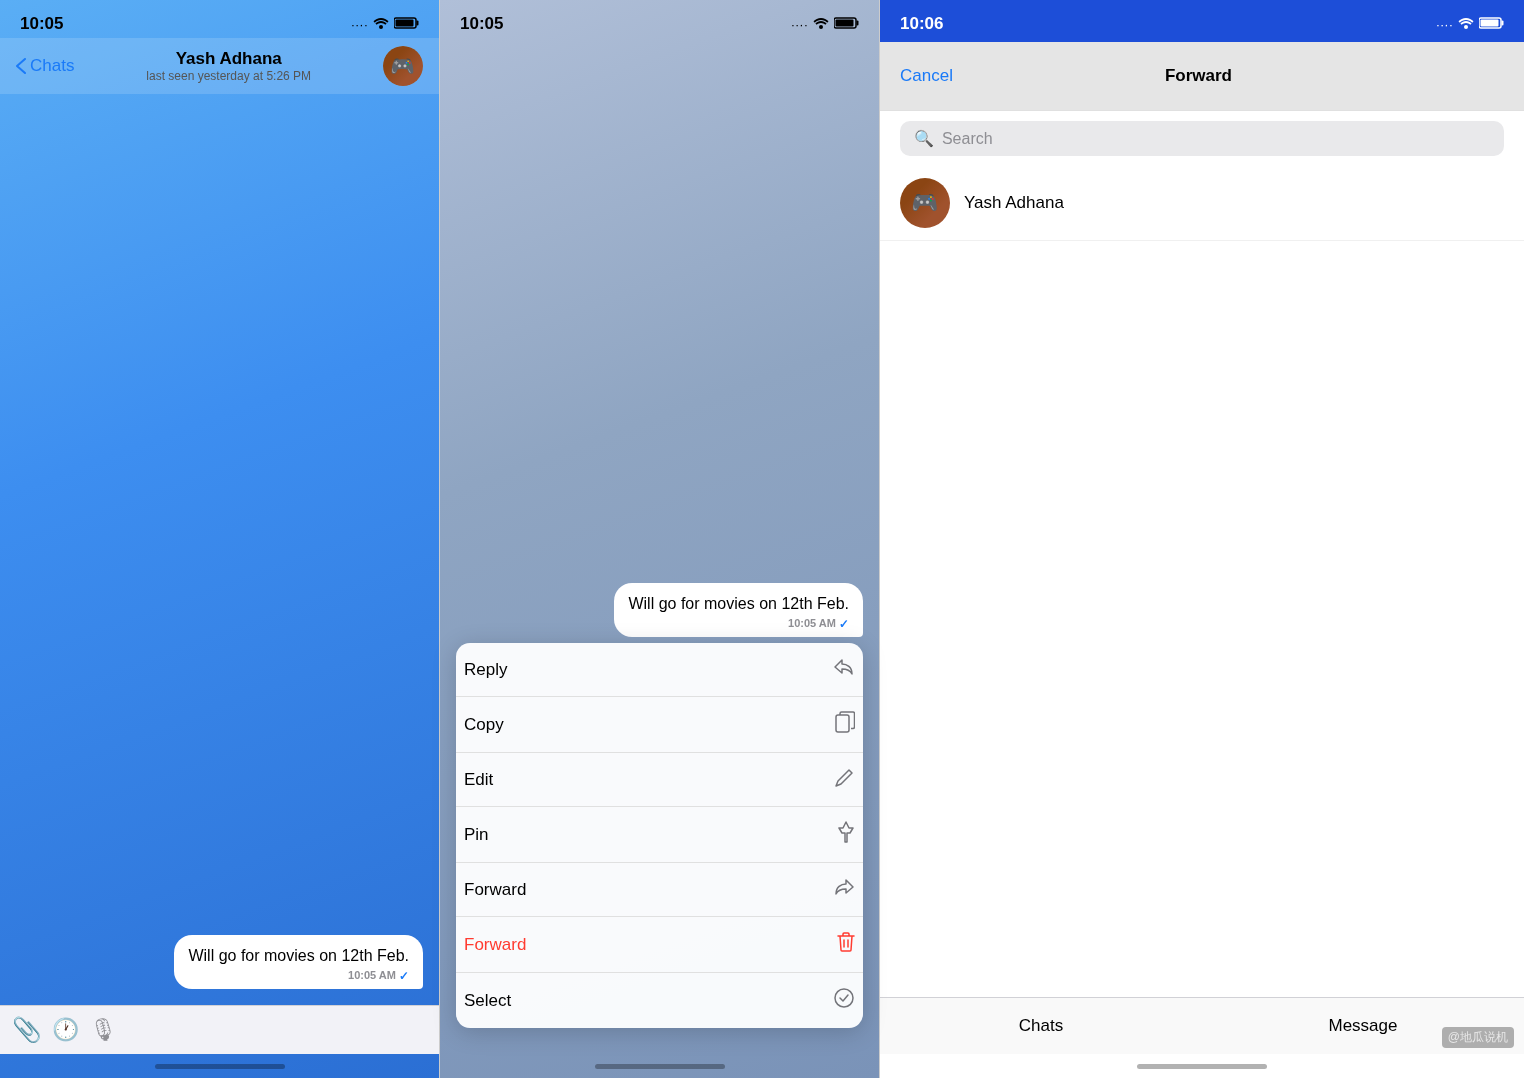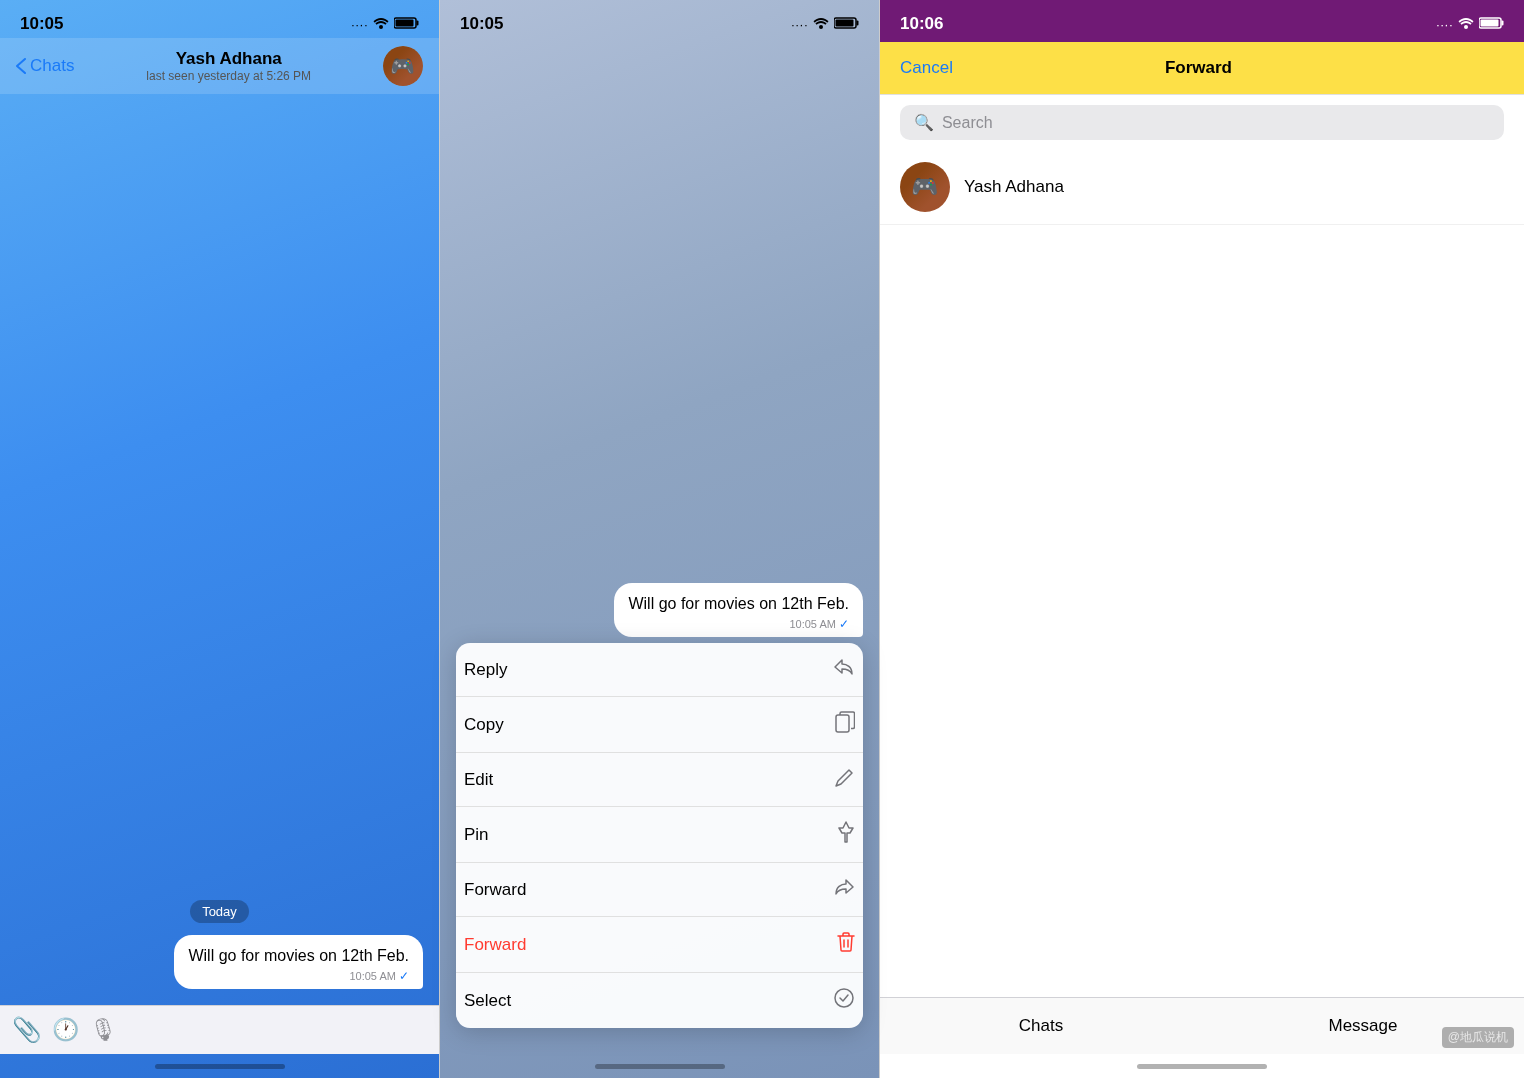--- a/index.html
+++ b/index.html
@@ -119,23 +119,23 @@
       position: relative;
     }
     .message-text {
       font-size: 16px;
       color: #000;
       line-height: 1.4;
     }
     .message-meta {
       display: flex;
       justify-content: flex-end;
-      align-items: center;
       gap: 3px;
       margin-top: 2px;
+      font-weight: bold;
     }
     .message-time {
       font-size: 11px;
       color: #8e8e93;
     }
     .check-icon {
       color: #1a7af8;
       font-size: 12px;
     }
     .chat-input-bar {
@@ -260,21 +260,21 @@
 
     
     .panel-forward {
       width: 644px;
       height: 1078px;
       background: #fff;
       display: flex;
       flex-direction: column;
     }
     .forward-status-bar {
-      background: #701a75;
+      background: #1d4ed8;
       color: #fff;
       display: flex;
       justify-content: space-between;
       align-items: center;
       padding: 14px 20px 8px;
     }
     .forward-status-time {
       font-size: 17px;
       font-weight: 600;
       color: #fff;
@@ -283,23 +283,23 @@
       display: flex;
       align-items: center;
       gap: 5px;
       color: #fff;
       font-size: 13px;
     }
     .forward-nav {
       display: flex;
       align-items: center;
       justify-content: space-between;
-      padding: 16px 20px;
+      padding: 24px 20px;
       border-bottom: 1px solid #e0e0e0;
-      background: #fde047;
+      background: #e5e5e5;
     }
     .forward-cancel {
       color: #1a7af8;
       font-size: 17px;
     }
     .forward-title {
       font-size: 17px;
       font-weight: 600;
       color: #000;
     }
@@ -428,23 +428,20 @@
     <div class="nav-center">
       <span class="nav-name">Yash Adhana</span>
       <span class="nav-status">last seen yesterday at 5:26 PM</span>
     </div>
     <div class="nav-avatar">
       <div class="avatar-img">🎮</div>
     </div>
   </div>
 
   <div class="chat-body">
-    <div class="date-badge">
-      <span>Today</span>
-    </div>
     <div class="message-bubble">
       <div class="message-text">Will go for movies on 12th Feb.</div>
       <div class="message-meta">
         <span class="message-time">10:05 AM</span>
         <span class="check-icon">✓</span>
       </div>
     </div>
   </div>
 
   <div class="chat-input-bar">

